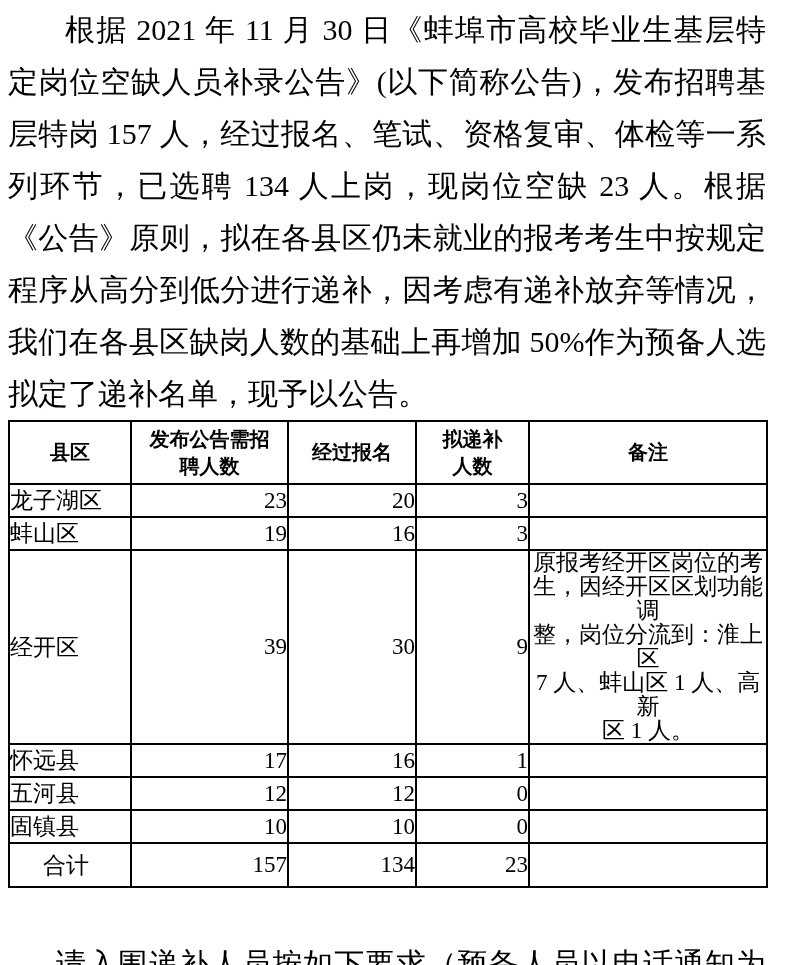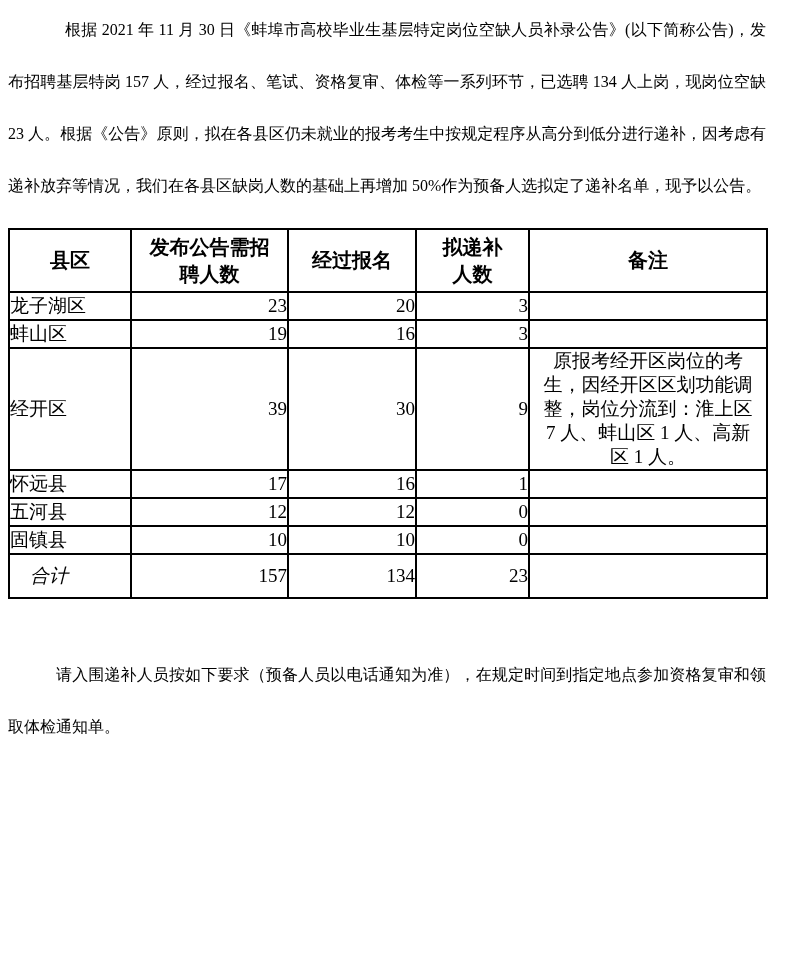--- a/index.html
+++ b/index.html
@@ -15,76 +15,75 @@
     box-sizing: border-box;
     width: 794px;
     min-height: 965px;
     padding: 4px 28px 10px 8px;
     background: #ffffff;
     color: #000000;
     font-family: "Liberation Serif", "DejaVu Serif", serif;
   }
   .para {
     margin: 0;
-    font-size: 16px;
+    font-size: 30px;
     line-height: 52px;
     text-align: justify;
     color: #000000;
   }
   .para-intro {
     text-indent: 57px;
   }
   .para-closing {
     text-indent: 48px;
     margin-top: 50px;
   }
   table.quota-table {
     border-collapse: collapse;
     table-layout: fixed;
     width: 758px;
-    margin-top: 16px;
+    margin-top: 0;
     background: #ffffff;
   }
   table.quota-table th,
   table.quota-table td {
     border: 2px solid #000000;
     padding: 0;
     color: #000000;
     overflow: hidden;
   }
   table.quota-table th {
     font-family: "Liberation Sans", "DejaVu Sans", sans-serif;
     font-weight: bold;
     font-size: 20px;
     line-height: 27px;
     text-align: center;
     vertical-align: middle;
     white-space: pre-line;
     height: 61px;
   }
   table.quota-table td {
-    font-size: 19px;
+    font-size: 23px;
     vertical-align: middle;
   }
   tbody tr {
     height: 27px;
   }
   tbody tr.row-tall {
     height: auto;
   }
   tbody tr.row-total {
     height: 44px;
   }
   td.county {
     text-align: left;
     padding-left: 15px;
   }
   tr.row-total td.county {
-    padding-left: 20px;
-    font-style: italic;
+    padding-left: 33px;
   }
   td.num {
     text-align: right;
   }
   td.remark {
     font-size: 18px;
     line-height: 24px;
     text-align: center;
     padding: 2px 6px;
     white-space: pre-line;

